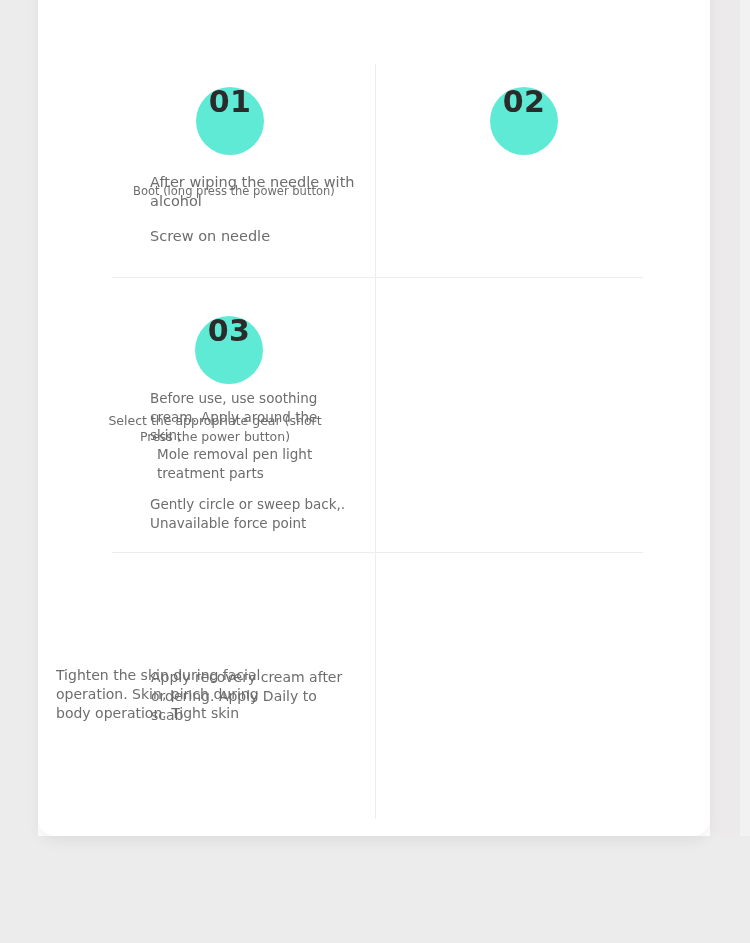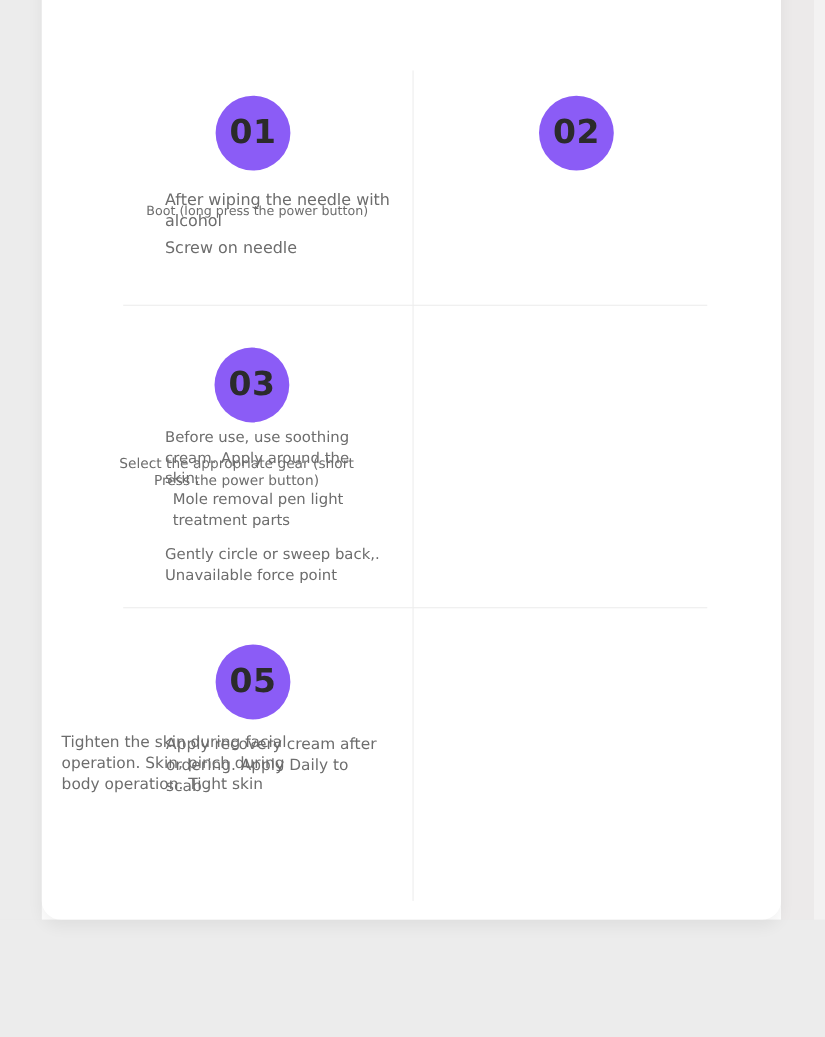--- a/index.html
+++ b/index.html
@@ -100,23 +100,23 @@
     height: 755px;
     background: #ededed;
   }
 
   
   .badge {
     position: absolute;
     width: 68px;
     height: 68px;
     border-radius: 50%;
-    background: #8b5cf6;
+    background: #5eead4;
     display: flex;
-    align-items: center;
+    align-items: flex-start;
     justify-content: center;
   }
   .badge-num {
     font-family: "DejaVu Sans", sans-serif;
     font-size: 30px;
     font-weight: 700;
     color: #2b2b2b;
     letter-spacing: 0.5px;
     line-height: 1;
   }
@@ -126,21 +126,21 @@
     position: absolute;
     color: #6d6d6d;
     font-family: "DejaVu Sans", sans-serif;
   }
   .para { margin: 0; }
   .para + .para { margin-top: 13px; }
   .indent { padding-left: 7px; }
 
   
   .t01 { left: 112px; top: 173px; width: 210px; font-size: 14.5px; line-height: 1.30; }
-  .t01 .para + .para { margin-top: 6px; padding-left: 0px; }
+  .t01 .para + .para { margin-top: 16px; padding-left: 0px; }
   .t01 .second { padding-left: 0px; }
 
   .t02 { left: 95px;  top: 184px; width: 245px; font-size: 11.5px; line-height: 1.35; }
 
   .t03 { left: 32px;  top: 413px; width: 290px; font-size: 12.5px; line-height: 1.30; text-align: center;}
   .t03 .para + .para { margin-top: 0; }
 
   .t04 { left: 112px; top: 389px; width: 200px; font-size: 13.5px; line-height: 1.38; }
 
   .t05 { left: 18px;  top: 666px; width: 215px; font-size: 14px;  line-height: 1.37; }
@@ -192,23 +192,20 @@
       </div>
 
       <div class="cell col-r row-2"></div>
       <div class="body-text t04">
         <p class="para">Before use, use soothing cream. Apply around the skin,</p>
         <p class="para indent" style="margin-top:0">Mole removal pen light treatment parts</p>
         <p class="para">Gently circle or sweep back,. Unavailable force point</p>
       </div>
 
       <div class="cell col-l row-3"></div>
-      <div class="badge" style="left:158px; top:586px;">
-        <span class="badge-num">05</span>
-      </div>
       <div class="body-text t05">
         <p class="para">Tighten the skin during facial operation. Skin, pinch during body operation. Tight skin</p>
       </div>
 
       <div class="cell col-r row-3"></div>
       <div class="body-text t06">
         <p class="para">Apply recovery cream after ordering. Apply Daily to scab</p>
       </div>
 
     </div>

